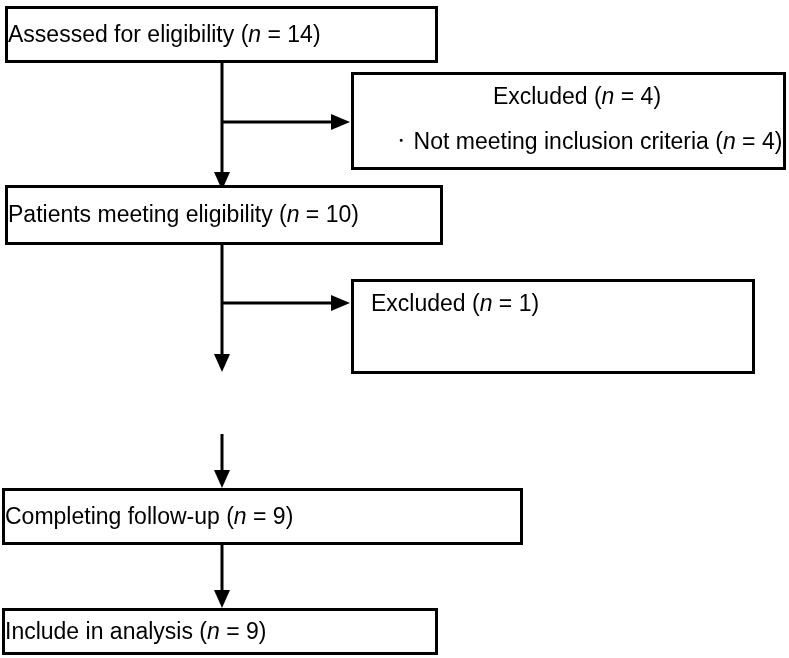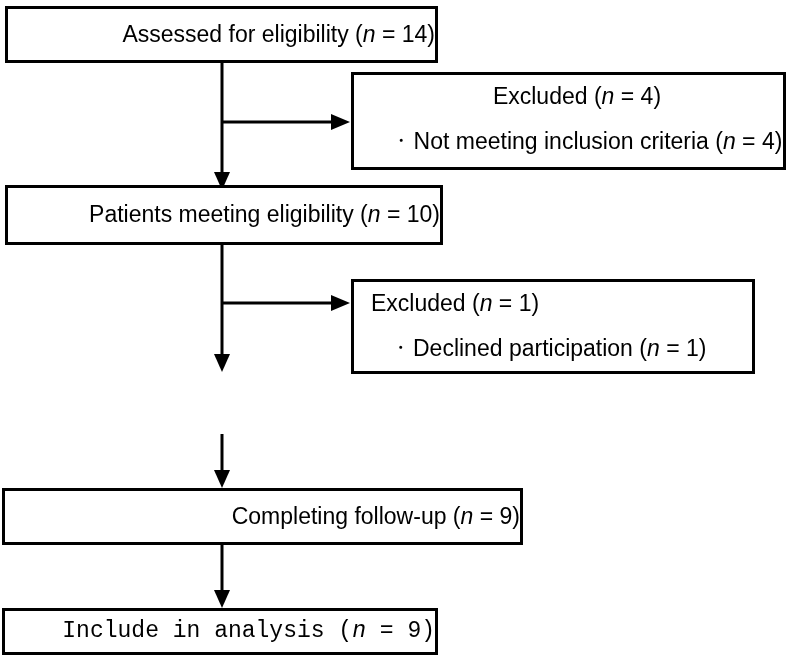--- a/index.html
+++ b/index.html
@@ -21,21 +21,21 @@
   .node {
     position: absolute;
     box-sizing: border-box;
     background: #ffffff;
     border: 3px solid #000000;
     color: #000000;
   }
   .node-center {
     display: flex;
     align-items: center;
-    justify-content: flex-end;
+    justify-content: flex-start;
     font-size: 23px;
     line-height: 1.1;
     white-space: nowrap;
   }
   .node-left {
     padding: 9px 0 0 17px;
     font-size: 23px;
     line-height: 1.1;
   }
   .excl-title {
@@ -93,35 +93,34 @@
 
   <svg class="connector" style="left:0px; top:0px; width:789px; height:658px;">
     <line x1="222" y1="245" x2="222" y2="358"></line>
     <polygon points="222,372 214,354 230,354"></polygon>
     <line x1="222" y1="303" x2="335" y2="303"></line>
     <polygon points="350,303 331,311 331,295"></polygon>
   </svg>
 
   <div class="node node-left" style="left:351px; top:279px; width:404px; height:95px;">
     <div class="excl-title"><span>Excluded (</span><span class="ital">n</span><span> = 1)</span></div>
-    <div class="excl-item"><span class="bullet">・</span><span>Declined participation (</span><span class="ital">n</span><span> = 1)</span></div>
   </div>
 
 
   <svg class="connector" style="left:0px; top:0px; width:789px; height:658px;">
     <line x1="222" y1="434" x2="222" y2="473"></line>
     <polygon points="222,488 214,470 230,470"></polygon>
   </svg>
 
   <div class="node node-center" style="left:2px; top:488px; width:521px; height:57px;">
     <span><span>Completing follow-up (</span><span class="ital">n</span><span> = 9)</span></span>
   </div>
 
   <svg class="connector" style="left:0px; top:0px; width:789px; height:658px;">
     <line x1="222" y1="545" x2="222" y2="593"></line>
     <polygon points="222,608 214,590 230,590"></polygon>
   </svg>
 
-  <div class="node node-center" style="left:2px; top:608px; width:436px; height:47px;font-family:Liberation Mono, monospace;">
+  <div class="node node-center" style="left:2px; top:608px; width:436px; height:47px;">
     <span><span>Include in analysis (</span><span class="ital">n</span><span> = 9)</span></span>
   </div>
 
 </div>
 
 </body></html>

